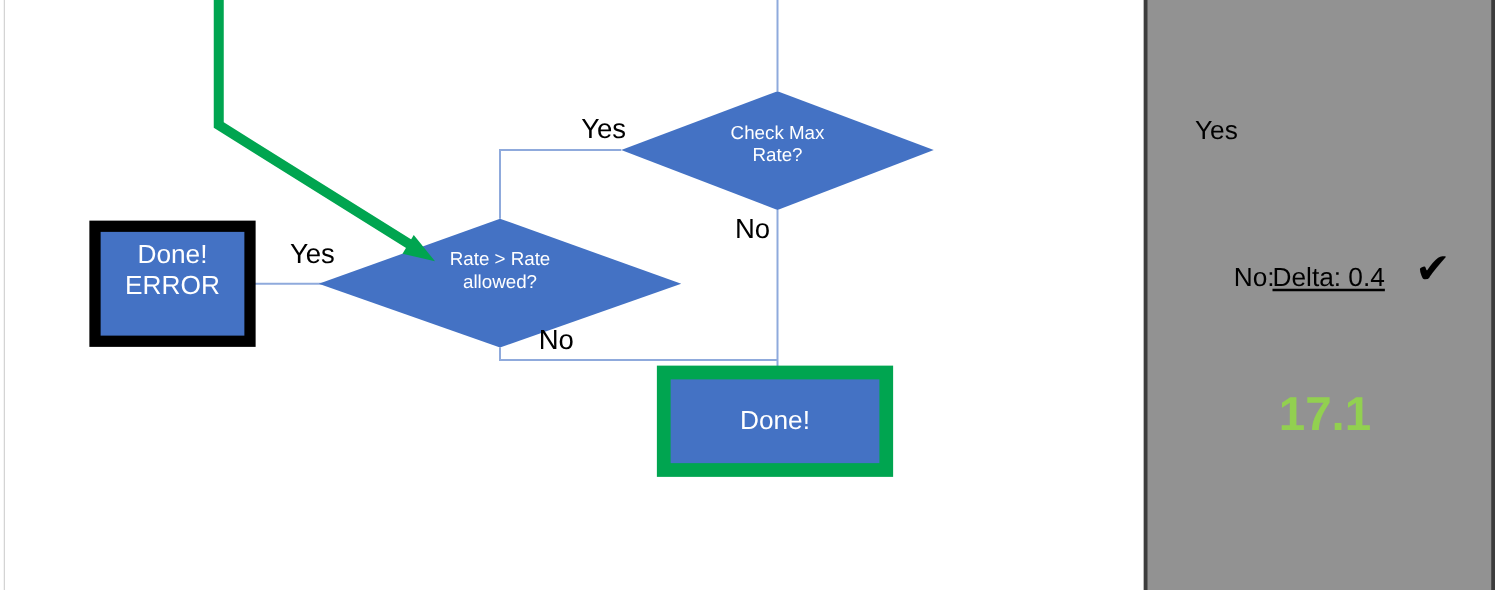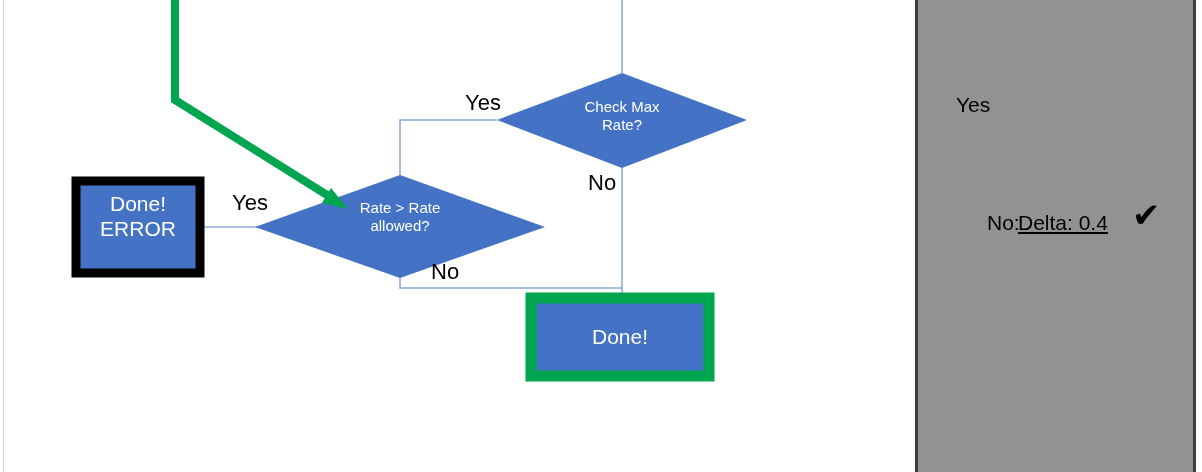--- a/index.html
+++ b/index.html
@@ -141,15 +141,16 @@
 
   <div id="gray-panel">
     <div class="panel-text" style="left:38px; top:94px;">Yes</div>
 
     <div class="panel-text" style="left:33px; top:212px;margin-left:36px;">No:</div>
 
     <div class="panel-text" style="left:100px; top:212px;text-decoration:underline;">Delta: 0.4</div>
 
     <div id="panel-check" style="left:214px; top:198px;">✔</div>
 
+    <div id="panel-value" style="left:105px; top:313px;">17.1</div>
   </div>
 
 </div>
 
 </body></html>

